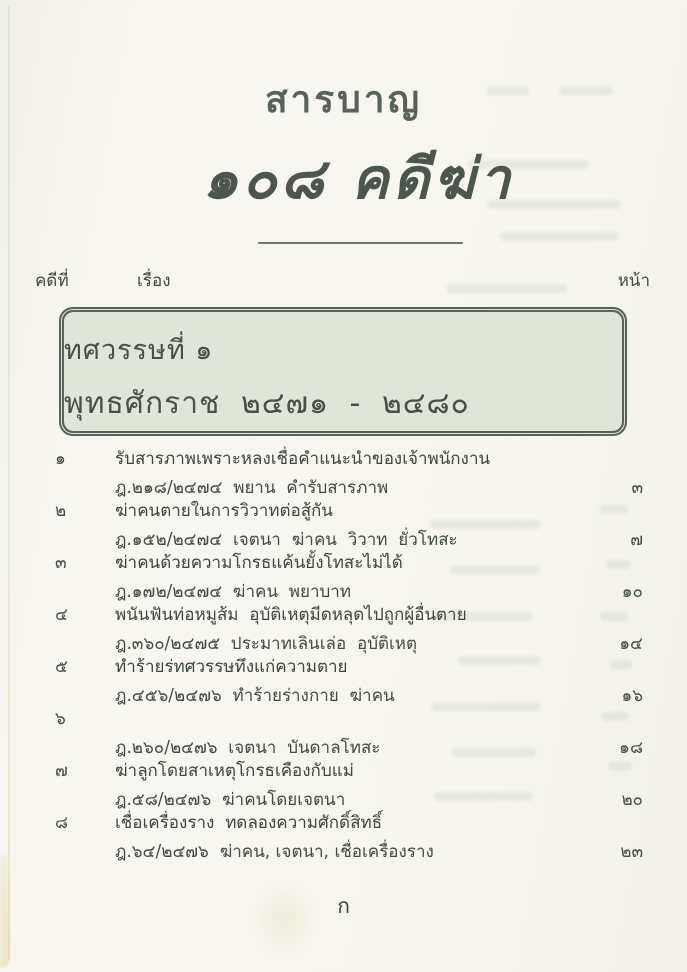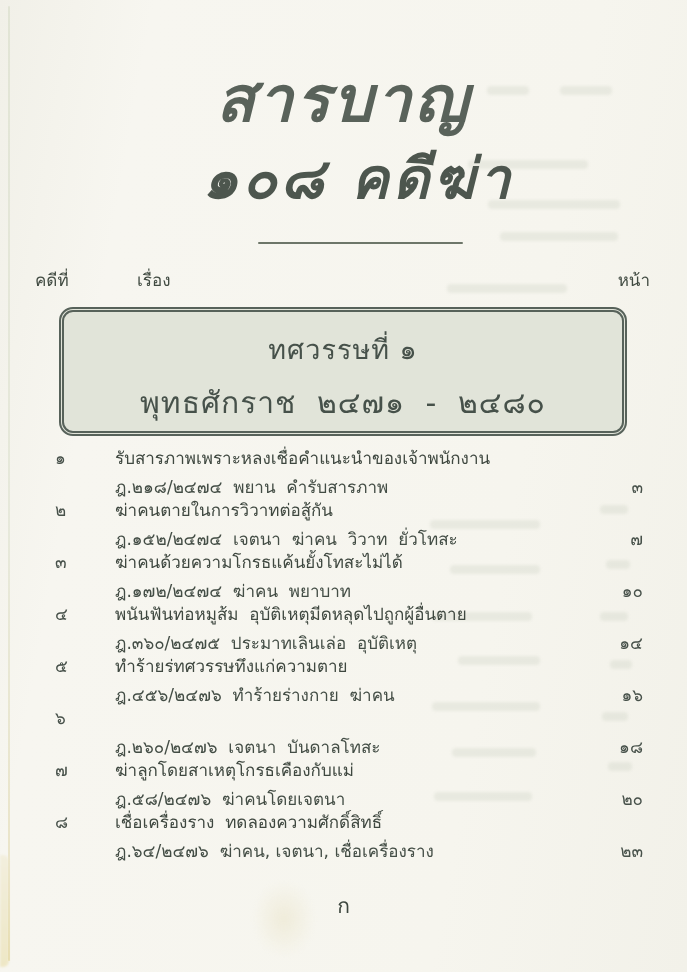--- a/index.html
+++ b/index.html
@@ -29,22 +29,22 @@
     opacity:.5; filter:blur(2px);
   }
   .ghost {
     position:absolute; height:9px; border-radius:4px;
     background:#a7b19d; opacity:.17; filter:blur(1.6px);
   }
 
   
   .title-block { position:absolute; top:62px; left:0; width:100%; text-align:center; }
   .title-line1 {
-    font-family:"DejaVu Serif", serif; font-style:italic; font-weight:600;
-    font-size:63px; line-height:74px; color:#59625a; letter-spacing:3px;
+    font-family:"DejaVu Serif", serif; font-weight:600;
+    font-size:37px; line-height:74px; color:#59625a; letter-spacing:3px;
   }
   .title-line2 {
     font-family:"DejaVu Serif", serif; font-style:italic; font-weight:700;
     font-size:56px; line-height:72px; color:#4d564e; letter-spacing:4px;
     margin-top:6px;
     padding-left:30px;
   }
   .title-rule {
     position:absolute; top:242px; left:258px; width:205px; height:2px;
     background:#6d7669; border-radius:1px;
@@ -55,21 +55,21 @@
   .hdr-case    { position:absolute; left:35px;  top:0; }
   .hdr-subject { position:absolute; left:137px; top:0; }
   .hdr-page    { position:absolute; right:37px; top:0; }
 
   
   .decade-box {
     position:absolute; top:307px; left:59px; width:568px; height:129px;
     box-sizing:border-box;
     background:#e1e4d9;
     border:5px double #57625a; border-radius:14px;
-    text-align:center;
+    text-align:left;
   }
   .decade-title {
     margin-top:22px; font-size:27px; line-height:32px; color:#46514a; letter-spacing:1px;
   }
   .decade-subtitle {
     margin-top:22px; font-size:30px; line-height:30px; color:#46514a;
     letter-spacing:1px; word-spacing:10px;
   }
 
   

